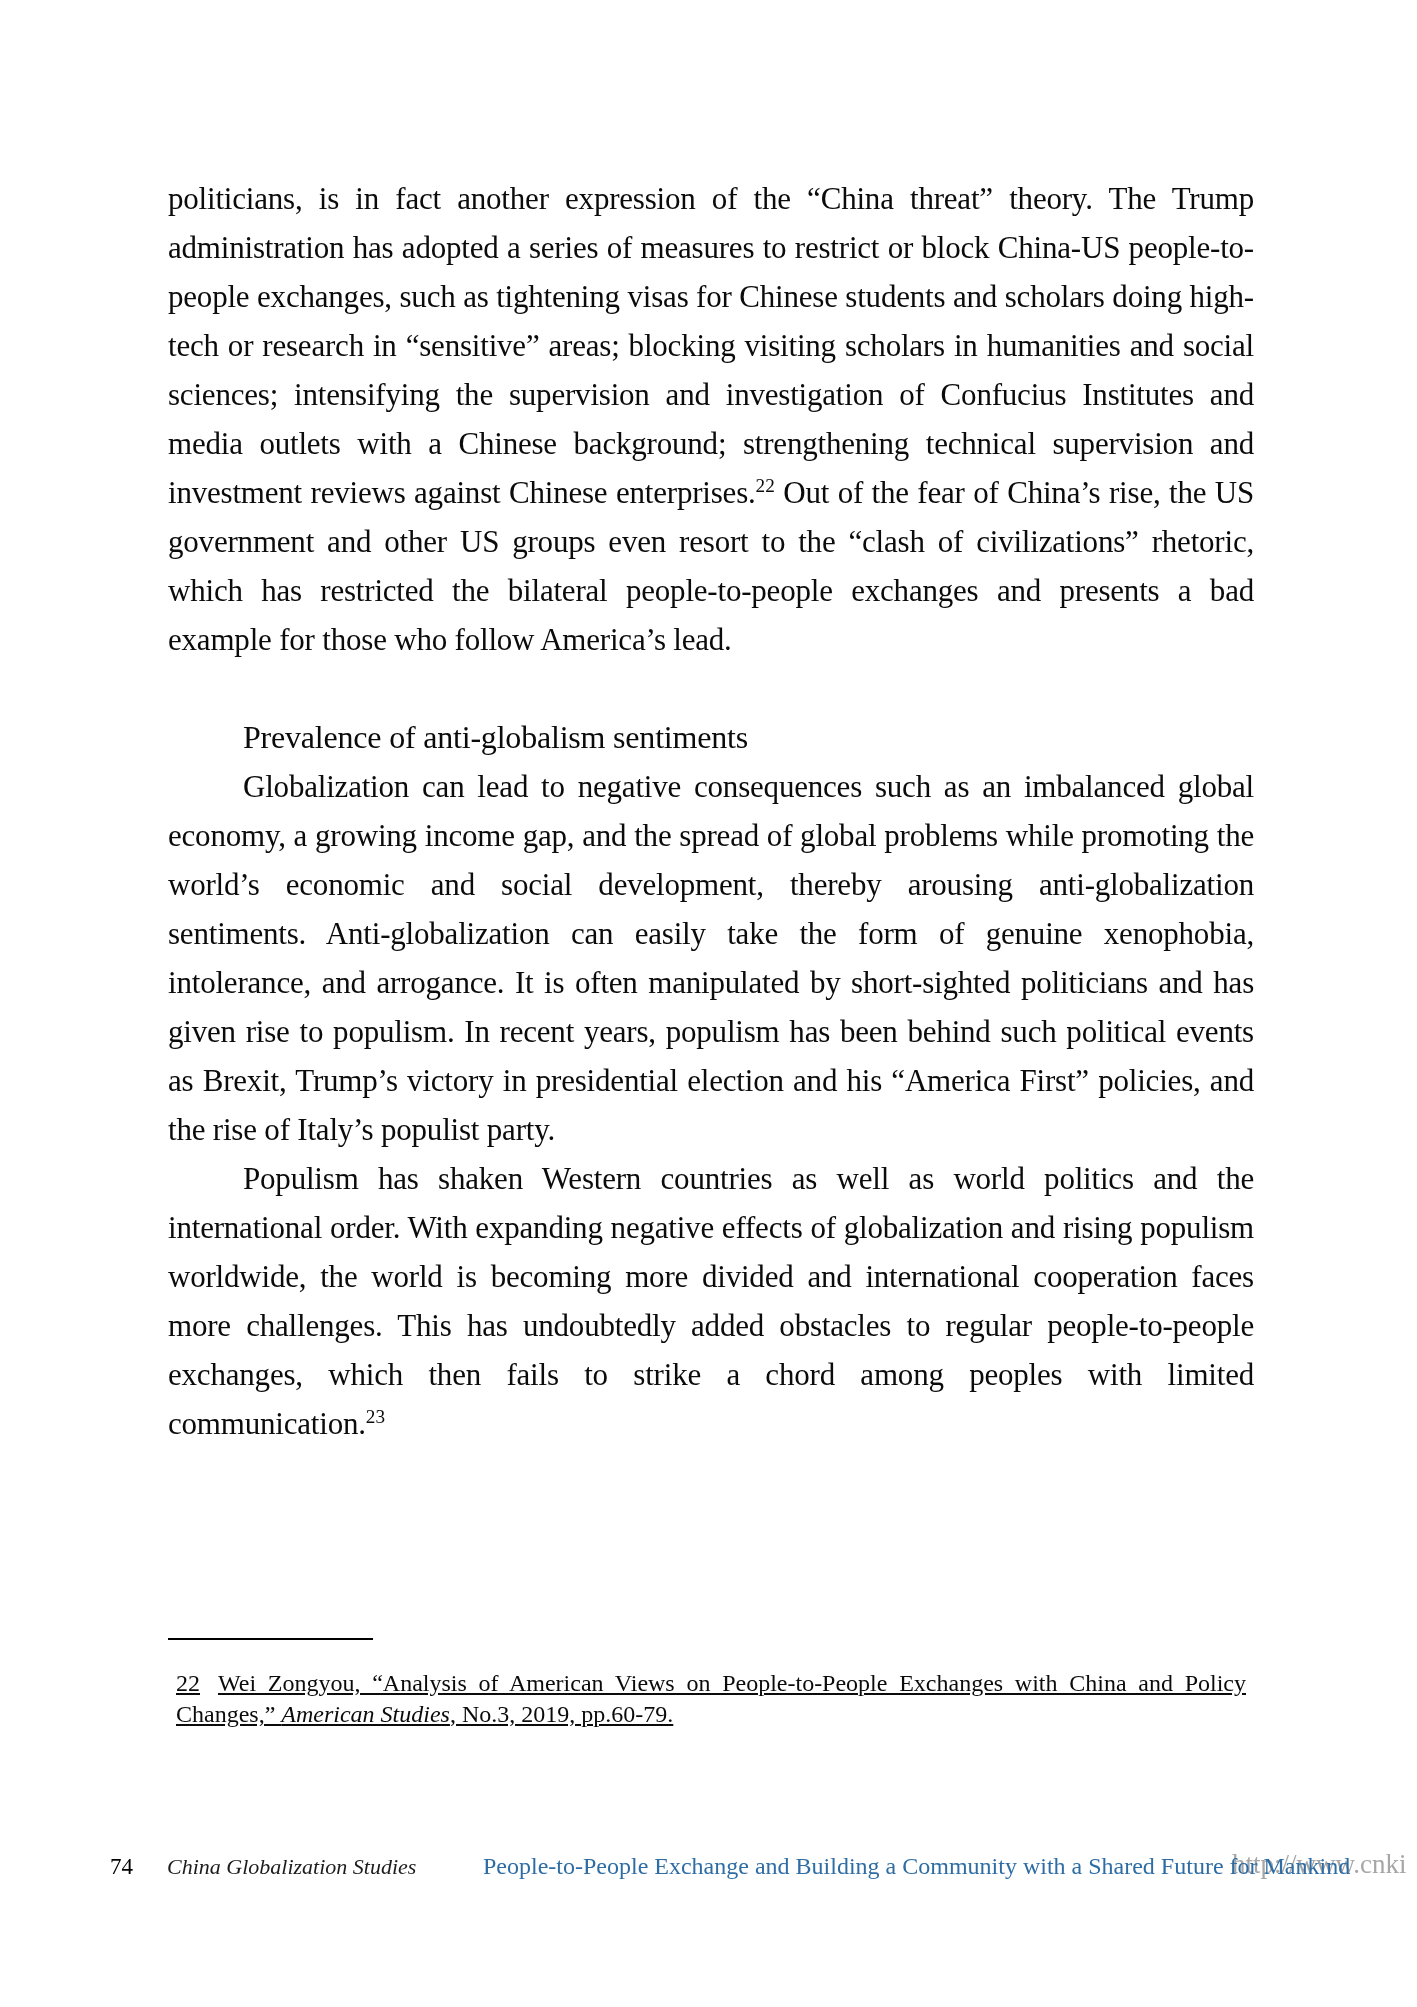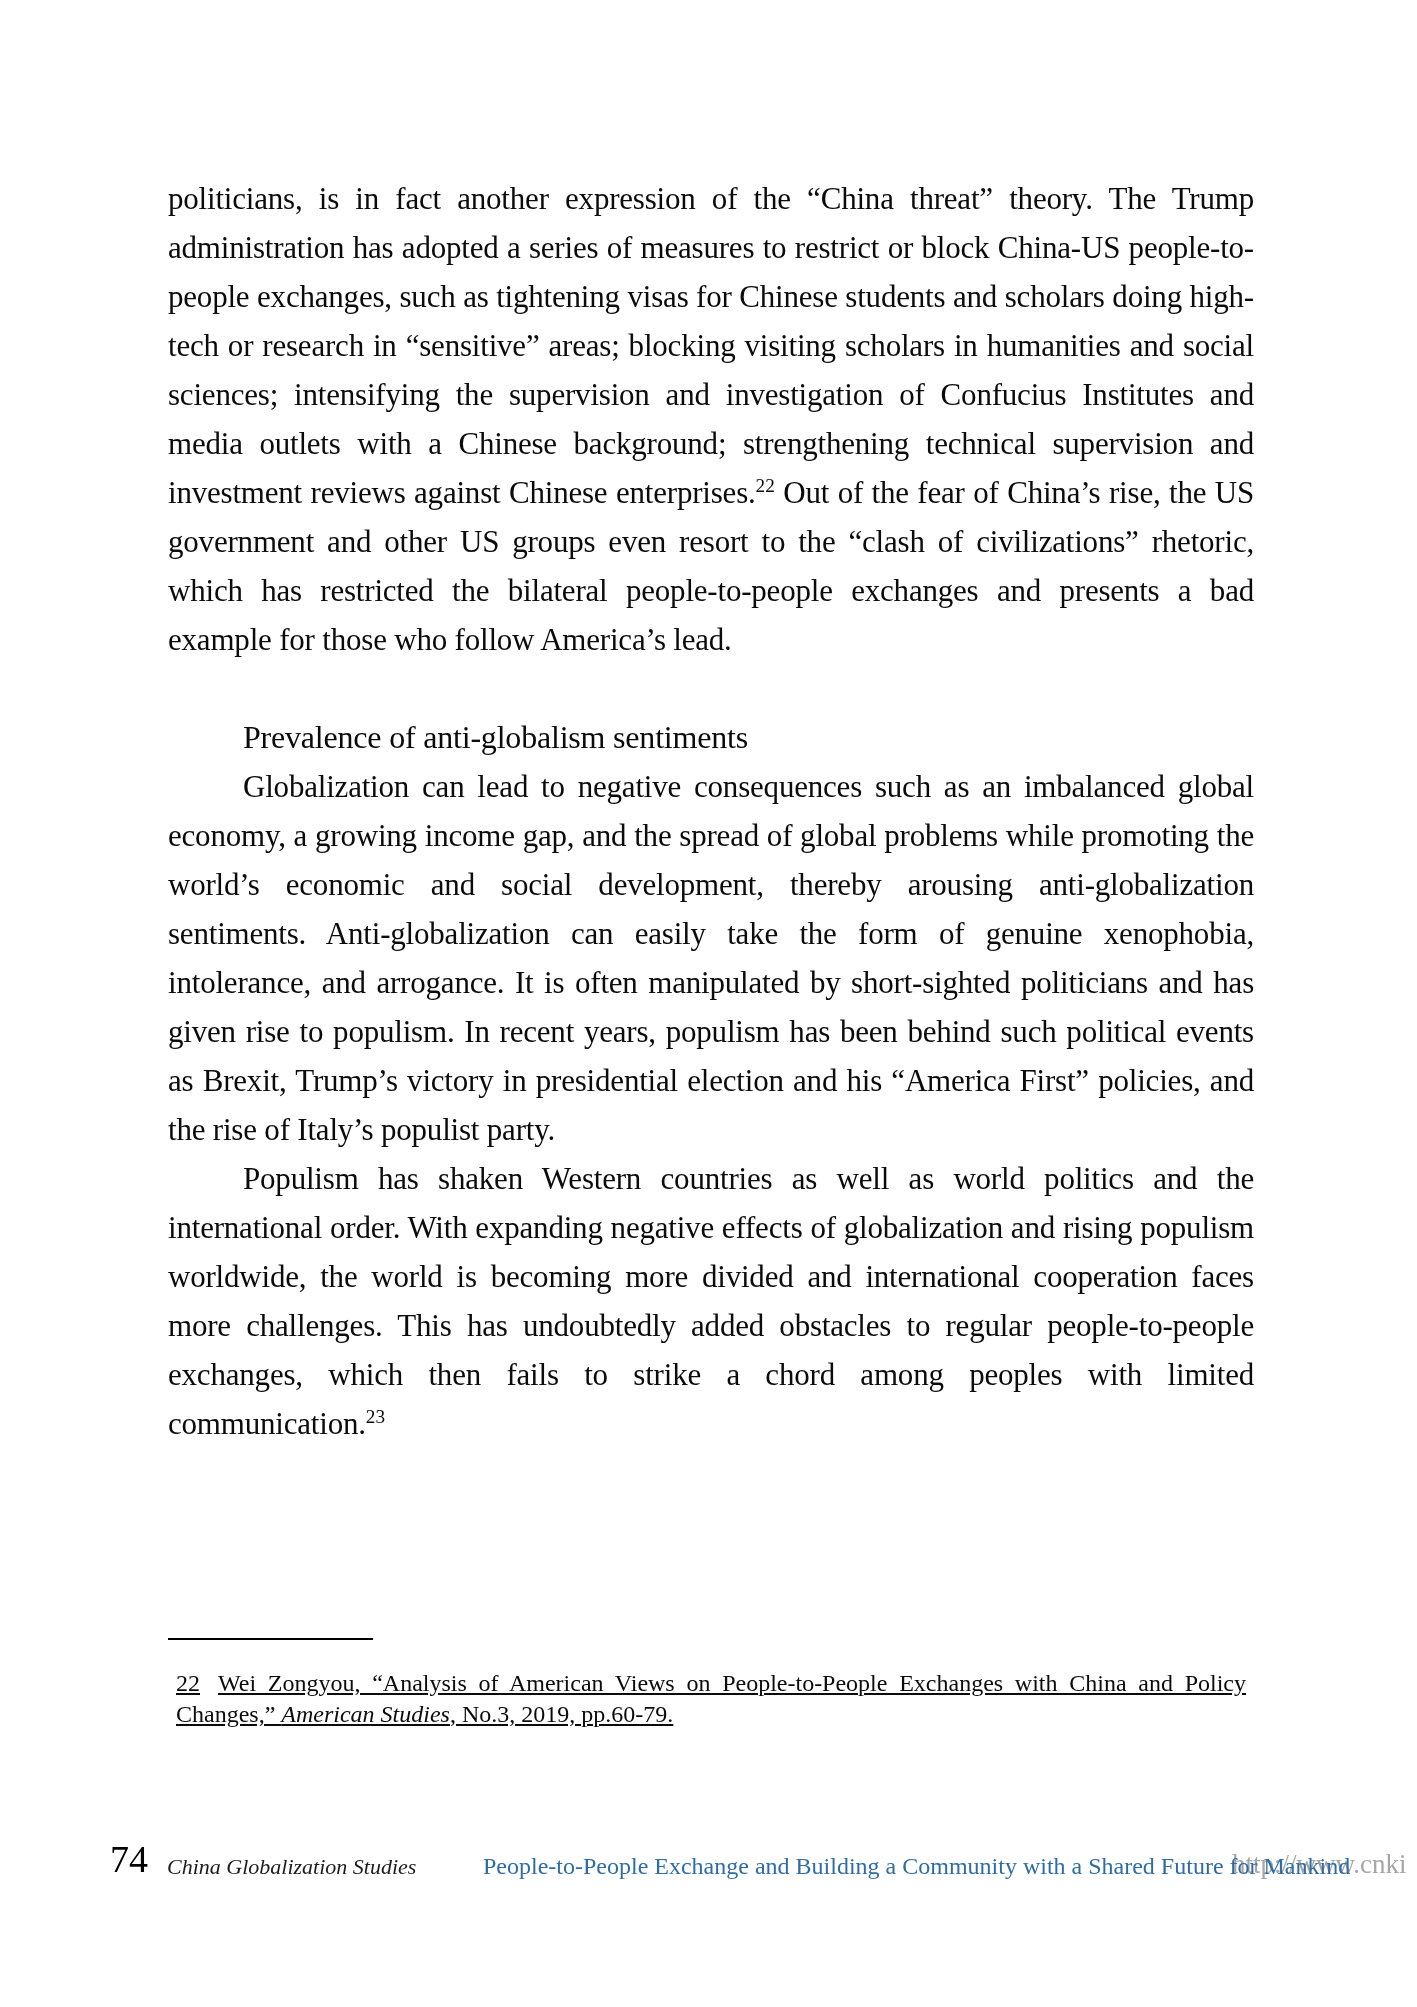--- a/index.html
+++ b/index.html
@@ -87,21 +87,21 @@
     height: 44px;
   }
   .footer span {
     position: absolute;
     bottom: 4px;
     line-height: 1;
     white-space: nowrap;
   }
   .page-number {
     left: 110px;
-    font-size: 38px;
+    font-size: 23px;
     color: #000000;
     z-index: 4;
   }
   .copyright-watermark {
     left: 143px;
     font-size: 27px;
     color: #a6a6a6;
     z-index: 1;
   }
   .watermark-url {

